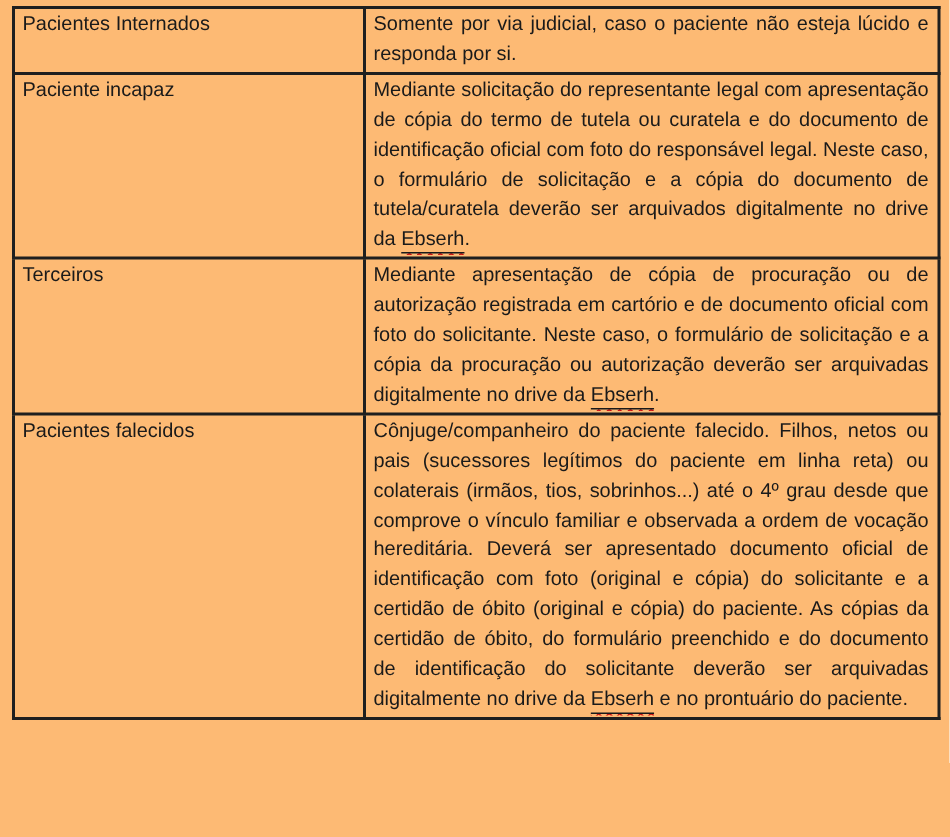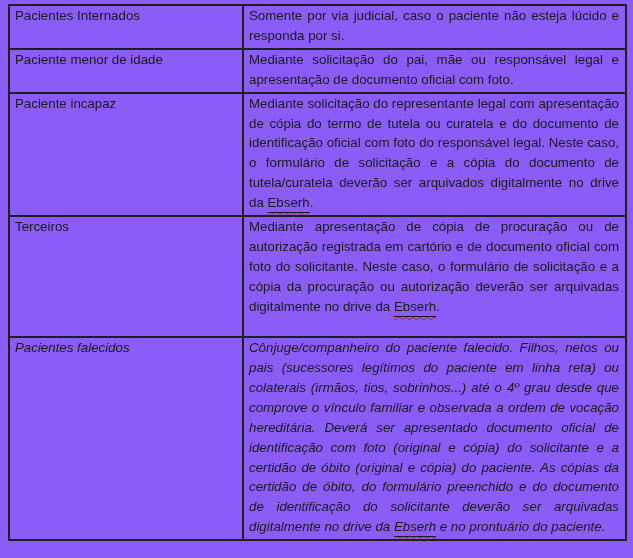--- a/index.html
+++ b/index.html
@@ -6,40 +6,40 @@
     margin: 0;
     padding: 0;
     background: #fdfdfd;
     font-family: "Liberation Sans", "DejaVu Sans", sans-serif;
   }
   .page {
     width: 633px;
     height: 558px;
     box-sizing: border-box;
     padding: 4px 5px 8px 8px;
-    background: #8b5cf6;
+    background: #fdba74;
     overflow: hidden;
   }
   table.doc-table {
     border-collapse: collapse;
     table-layout: fixed;
     width: 619px;
   }
   table.doc-table td {
     border: 2px solid #1f1f1f;
     vertical-align: top;
     padding: 0 6px 2px 5px;
     font-size: 13.3px;
     line-height: 19.9px;
     color: #1a1a1a;
     overflow: hidden;
     word-wrap: break-word;
   }
   td.cat-cell  { width: 221px; text-align: left; }
-  td.desc-cell { text-align: justify; }
+  td.desc-cell { text-align: justify; border-radius: 17px; }
   
   tr:nth-child(1) td { height: 36px; }
   tr:nth-child(2) td { height: 37px; }
   tr:nth-child(3) td { height: 37px; }
   tr:nth-child(4) td { height: 117px; }
   tr:nth-child(5) td { height: 94px; font-style: italic; }
   tr:nth-child(6) td { height: 203px; }
   
   .squiggle {
     text-decoration: underline wavy #cc1111;
@@ -57,24 +57,20 @@
 <body>
 
 <div class="page">
   <table class="doc-table">
     <tbody id="table-body">
         <tr>
           <td class="cat-cell">Pacientes Internados</td>
           <td class="desc-cell"><span>Somente por via judicial, caso o paciente não esteja lúcido e responda por si.</span></td>
         </tr>
         <tr>
-          <td class="cat-cell">Paciente menor de idade</td>
-          <td class="desc-cell"><span>Mediante solicitação do pai, mãe ou responsável legal e apresentação de documento oficial com foto.</span></td>
-        </tr>
-        <tr>
           <td class="cat-cell">Paciente incapaz</td>
           <td class="desc-cell"><span>Mediante solicitação do representante legal com apresentação de cópia do termo de tutela ou curatela e do documento de identificação oficial com foto do responsável legal. Neste caso, o formulário de solicitação e a cópia do documento de tutela/curatela deverão ser arquivados digitalmente no drive da </span><span class="squiggle"><span class="u-line">Ebserh</span></span><span>.</span></td>
         </tr>
         <tr>
           <td class="cat-cell">Terceiros</td>
           <td class="desc-cell"><span>Mediante apresentação de cópia de procuração ou de autorização registrada em cartório e de documento oficial com foto do solicitante. Neste caso, o formulário de solicitação e a cópia da procuração ou autorização deverão ser arquivadas digitalmente no drive da </span><span class="squiggle"><span class="u-line">Ebserh</span></span><span>.</span></td>
         </tr>
         <tr>
           <td class="cat-cell">Pacientes falecidos</td>
           <td class="desc-cell"><span>Cônjuge/companheiro do paciente falecido. Filhos, netos ou pais (sucessores legítimos do paciente em linha reta) ou colaterais (irmãos, tios, sobrinhos...) até o 4º grau desde que comprove o vínculo familiar e observada a ordem de vocação hereditária. Deverá ser apresentado documento oficial de identificação com foto (original e cópia) do solicitante e a certidão de óbito (original e cópia) do paciente. As cópias da certidão de óbito, do formulário preenchido e do documento de identificação do solicitante deverão ser arquivadas digitalmente no drive da </span><span class="squiggle"><span class="u-line">Ebserh</span></span><span> e no prontuário do paciente.</span></td>

